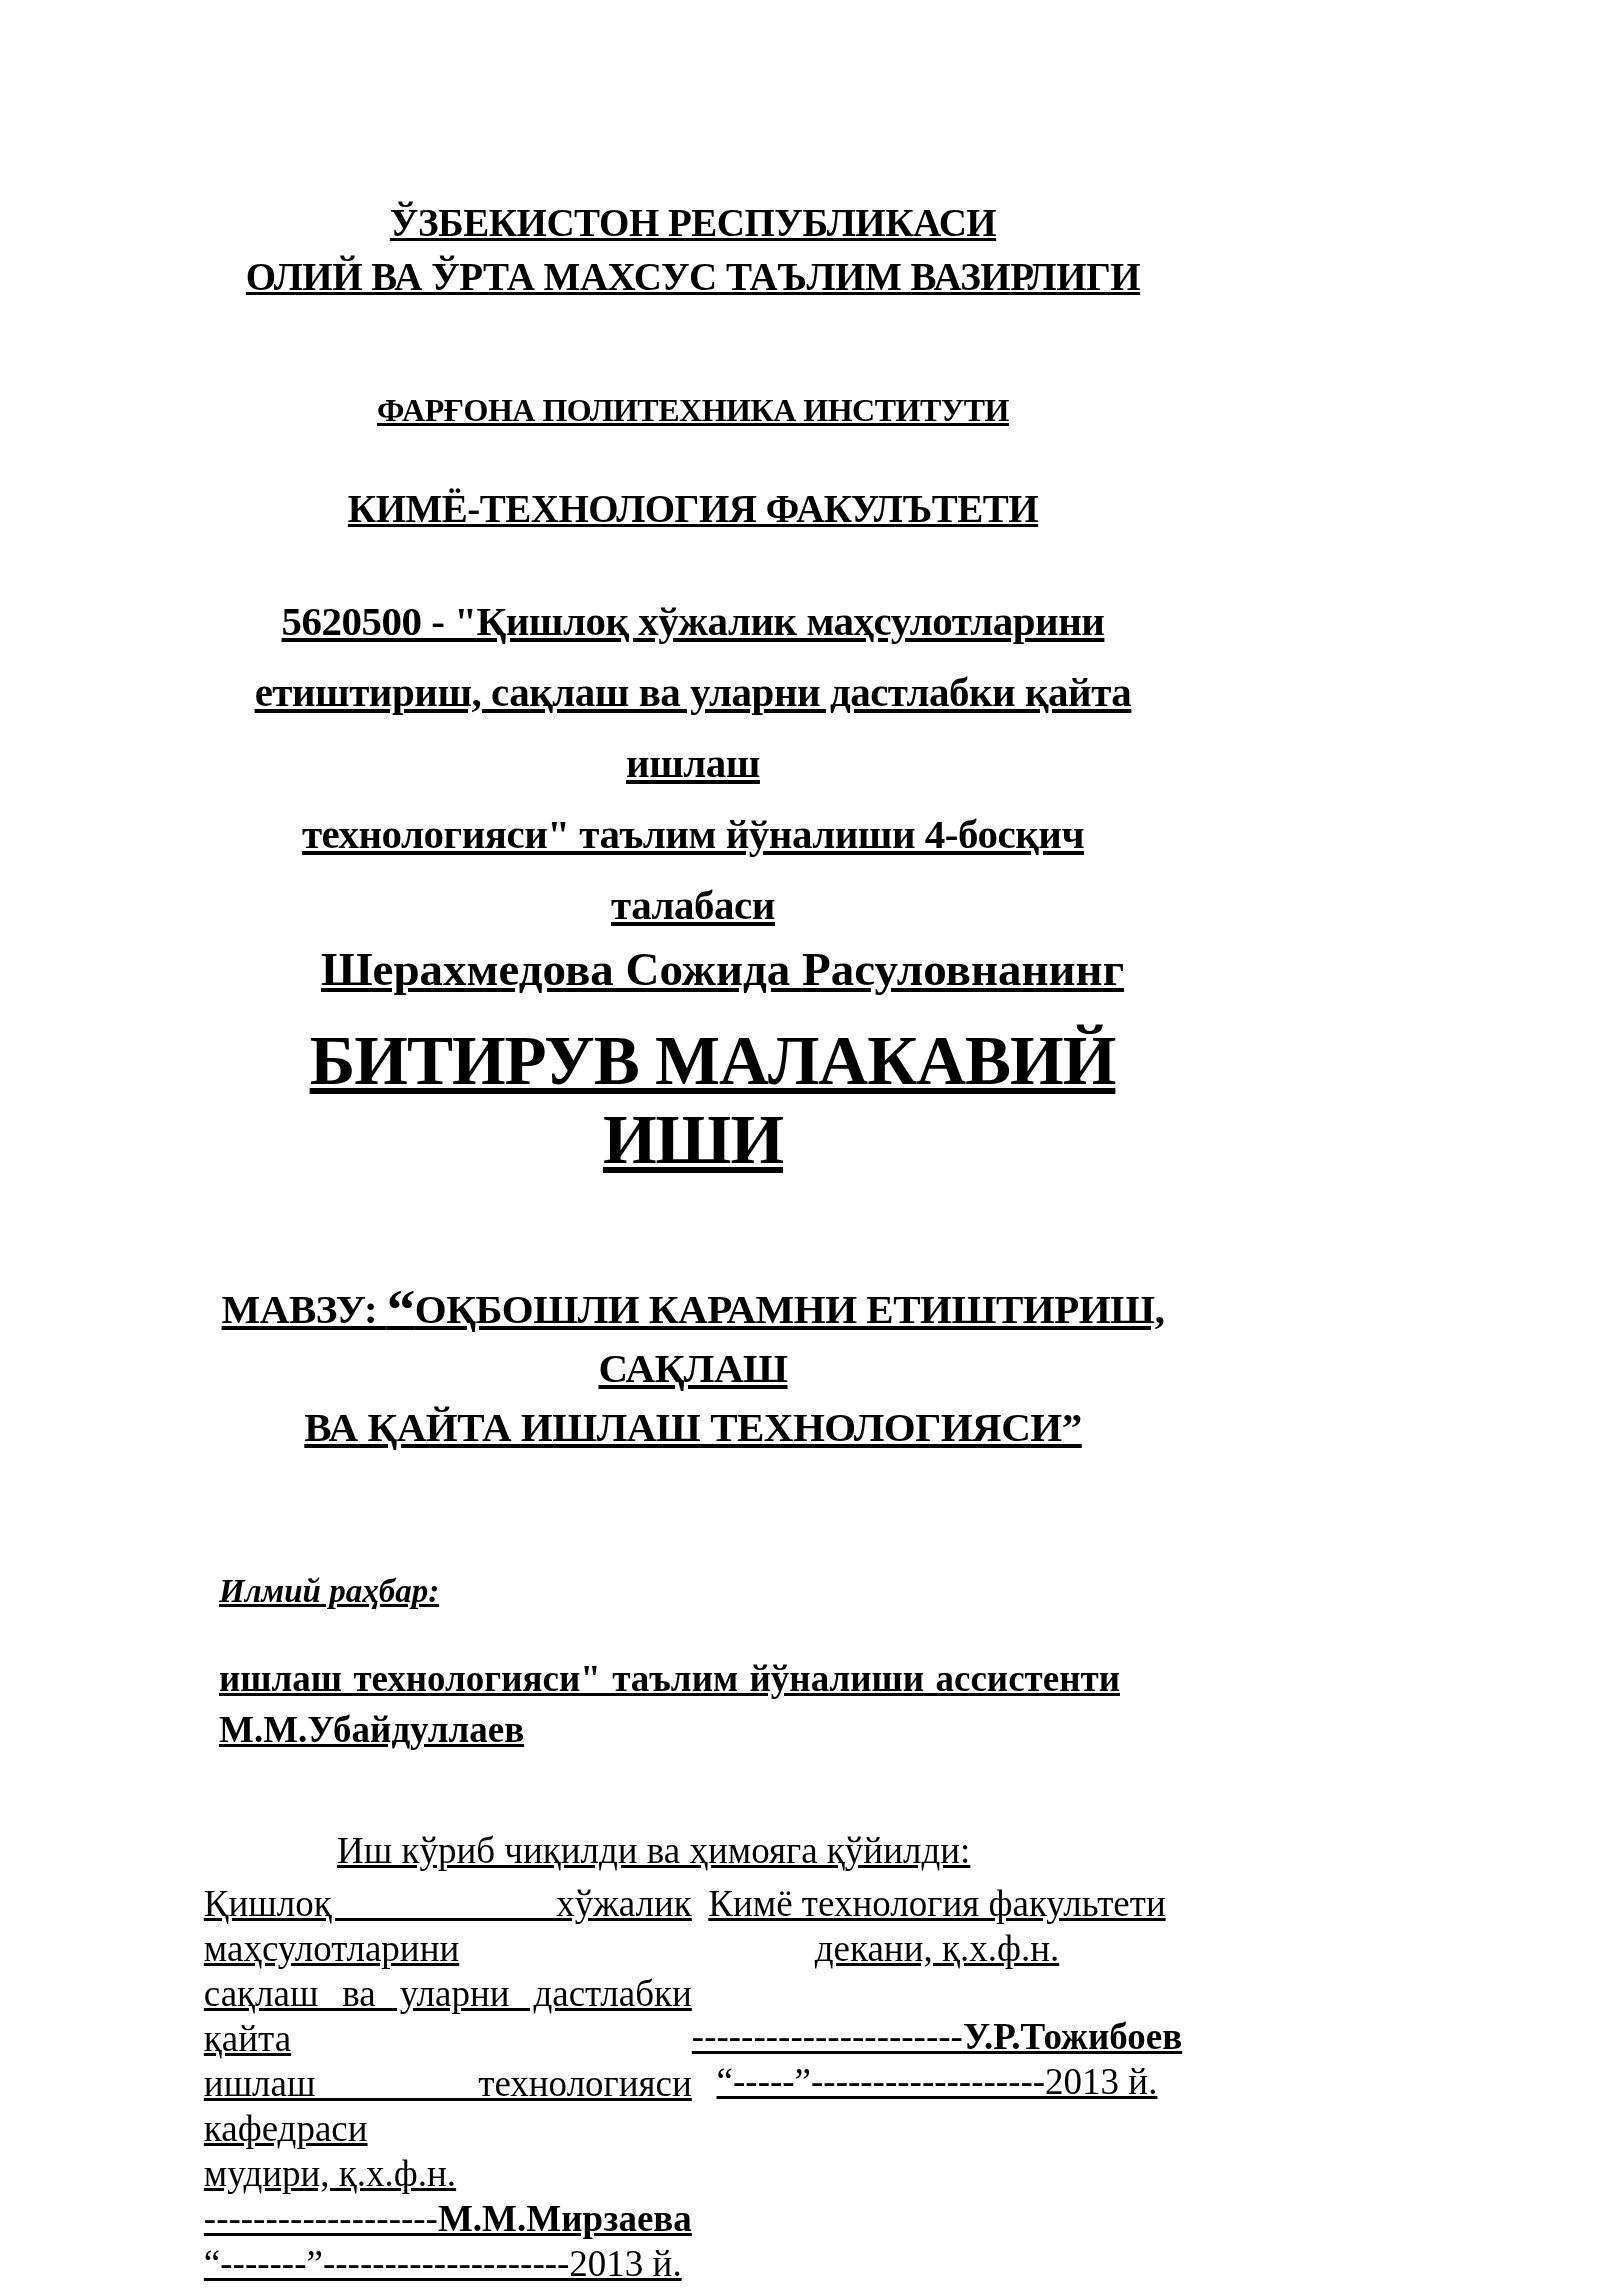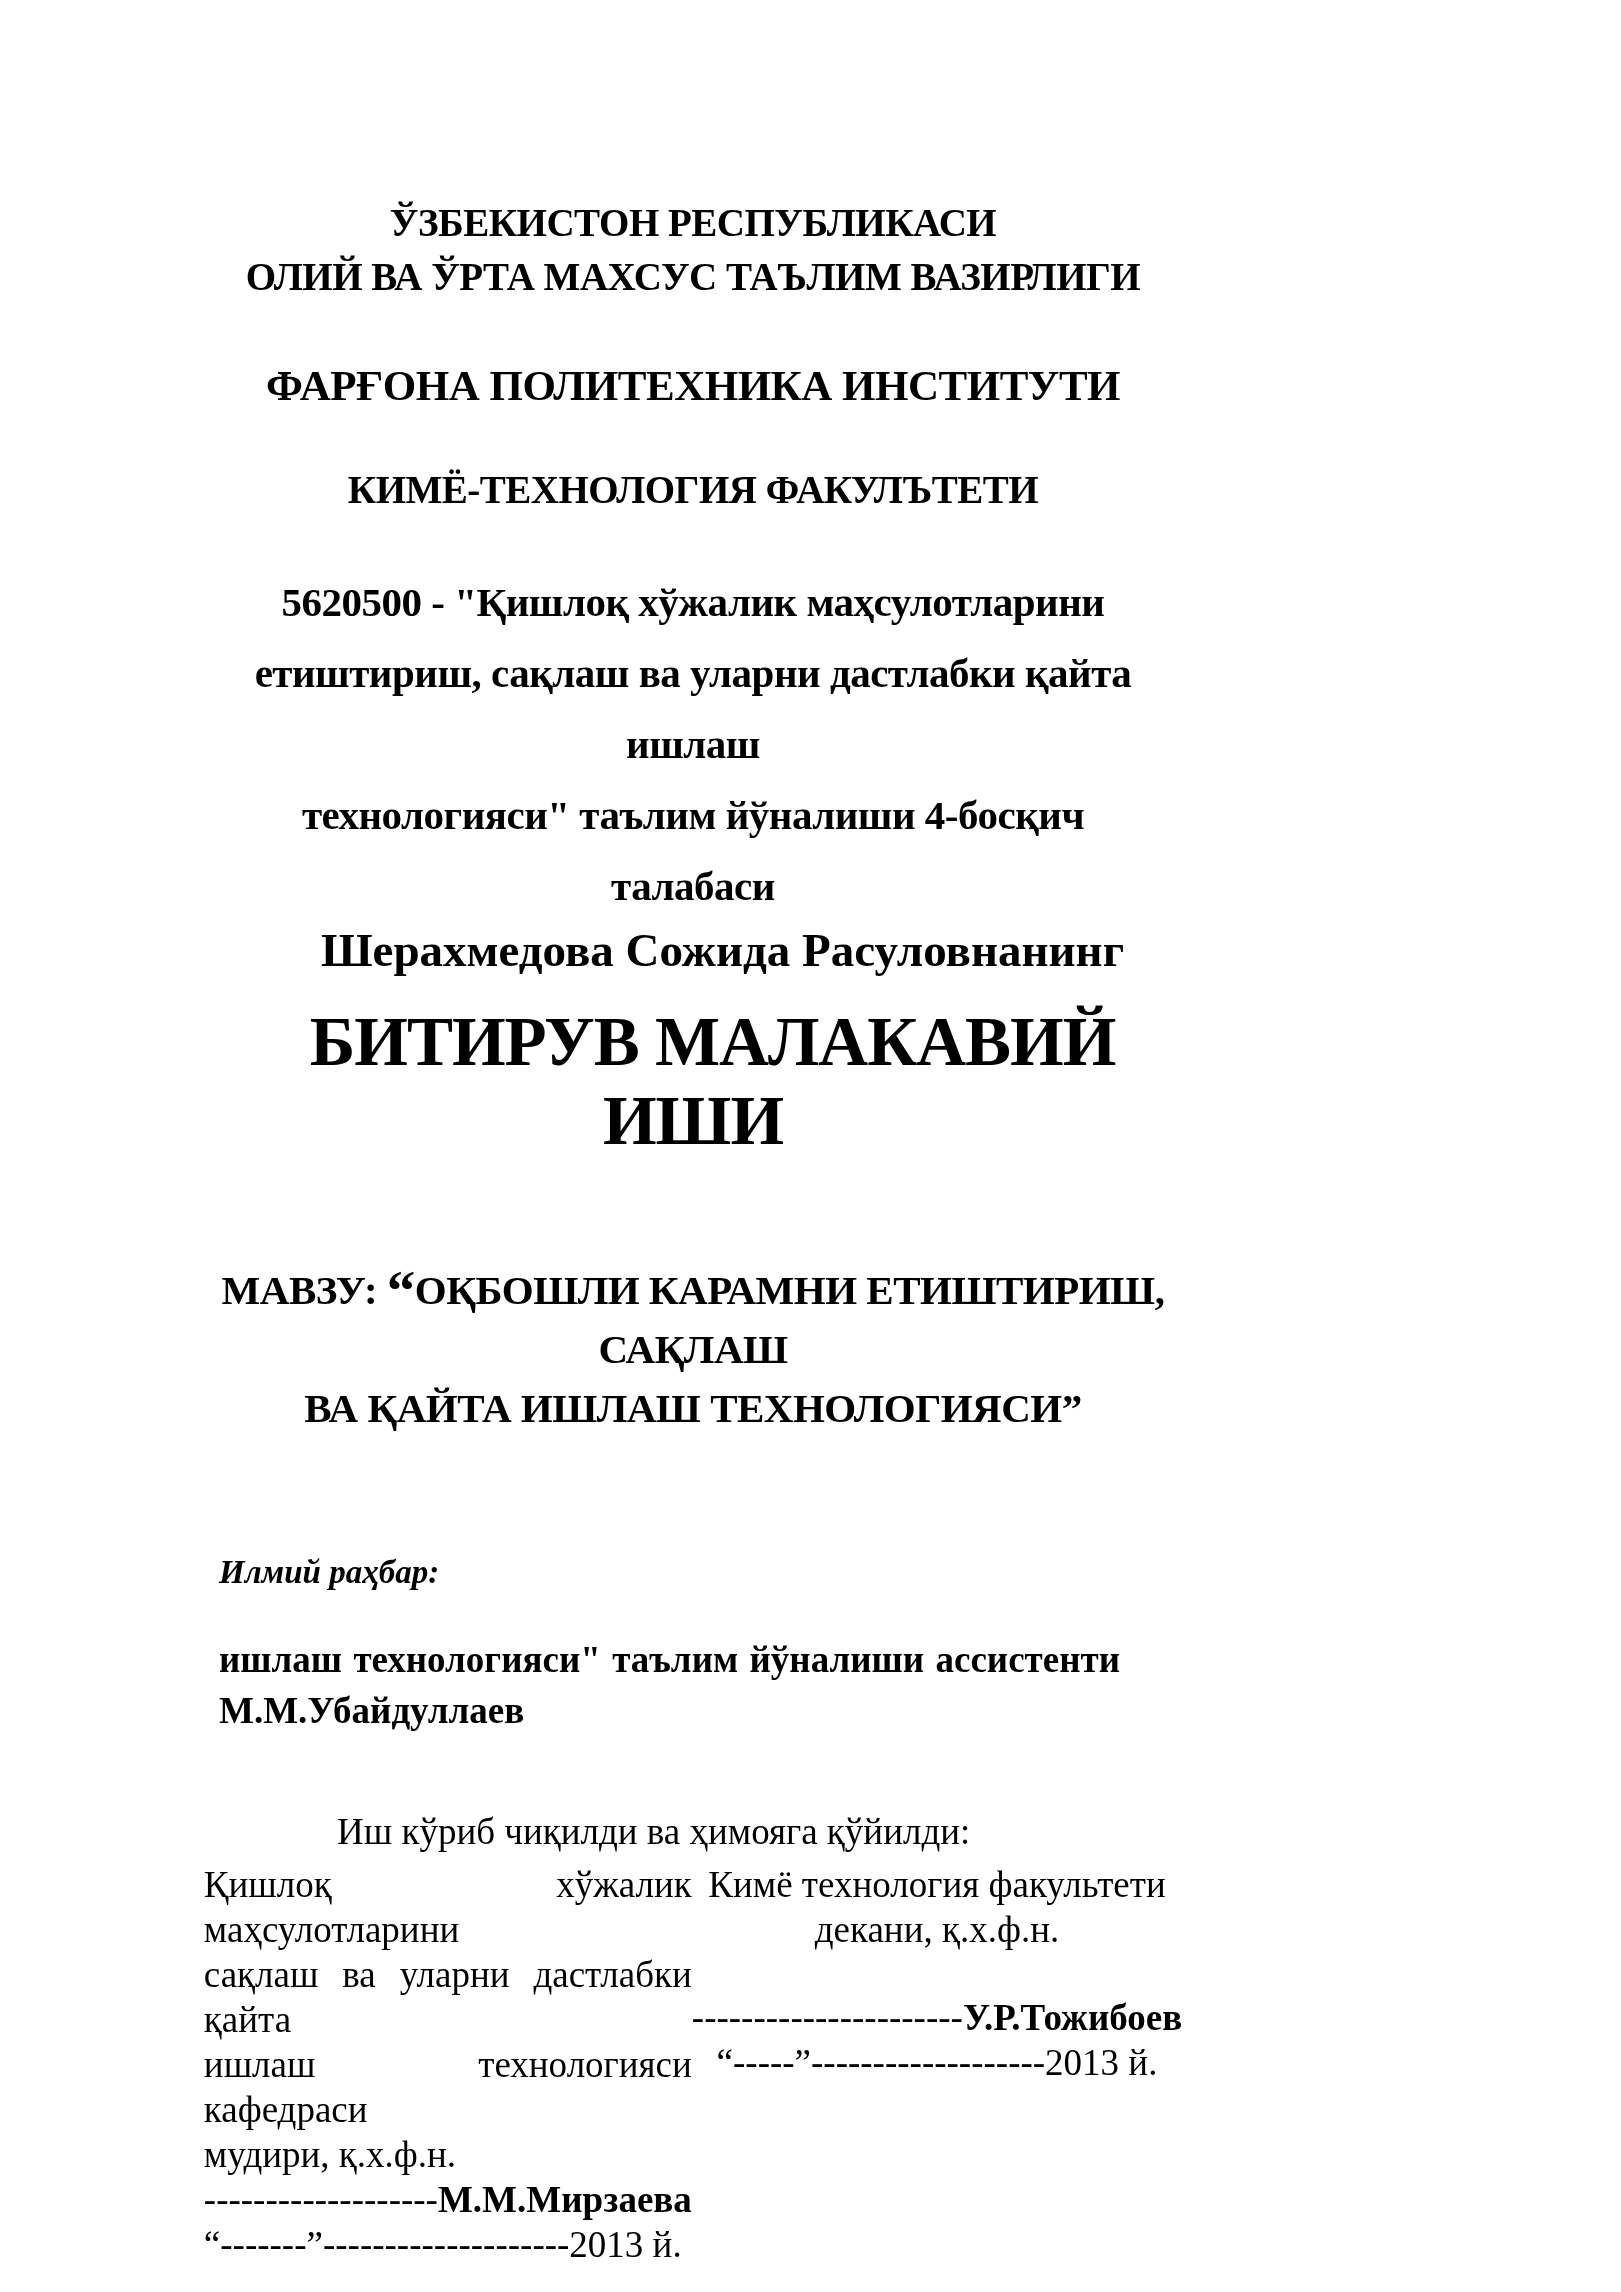--- a/index.html
+++ b/index.html
@@ -7,27 +7,28 @@
     width: 1621px; height: 2293px;
     background: #ffffff;
     color: #000000;
     font-family: "Liberation Serif", "DejaVu Serif", serif;
     overflow: hidden;
   }
   .page {
     box-sizing: border-box;
     width: 1314px; height: 2293px;
     padding: 196px 147px 0 219px;
+    text-decoration: underline;
   }
   .center { text-align: center; }
   .bold { font-weight: bold; }
   .italic { font-style: italic; }
 
   .ministry { font-size: 39px; line-height: 54px; letter-spacing: -0.5px; }
-  .institute { font-size: 43px; margin-top: 57px; letter-spacing: -0.5px; }
+  .institute { font-size: 32px; margin-top: 88px; letter-spacing: -0.5px; }
   .faculty  { font-size: 39px; margin-top: 57px; letter-spacing: -0.5px; }
 
   .program { font-size: 41px; line-height: 71px; margin-top: 55px; letter-spacing: -0.5px; }
 
   .student { font-size: 47px; margin-top: 1px; text-indent: 59px; }
 
   .work-title {
     font-size: 69px; margin: 25.5px 0 0 0; font-weight: bold;
     text-indent: 39px; letter-spacing: -1px;
   }

